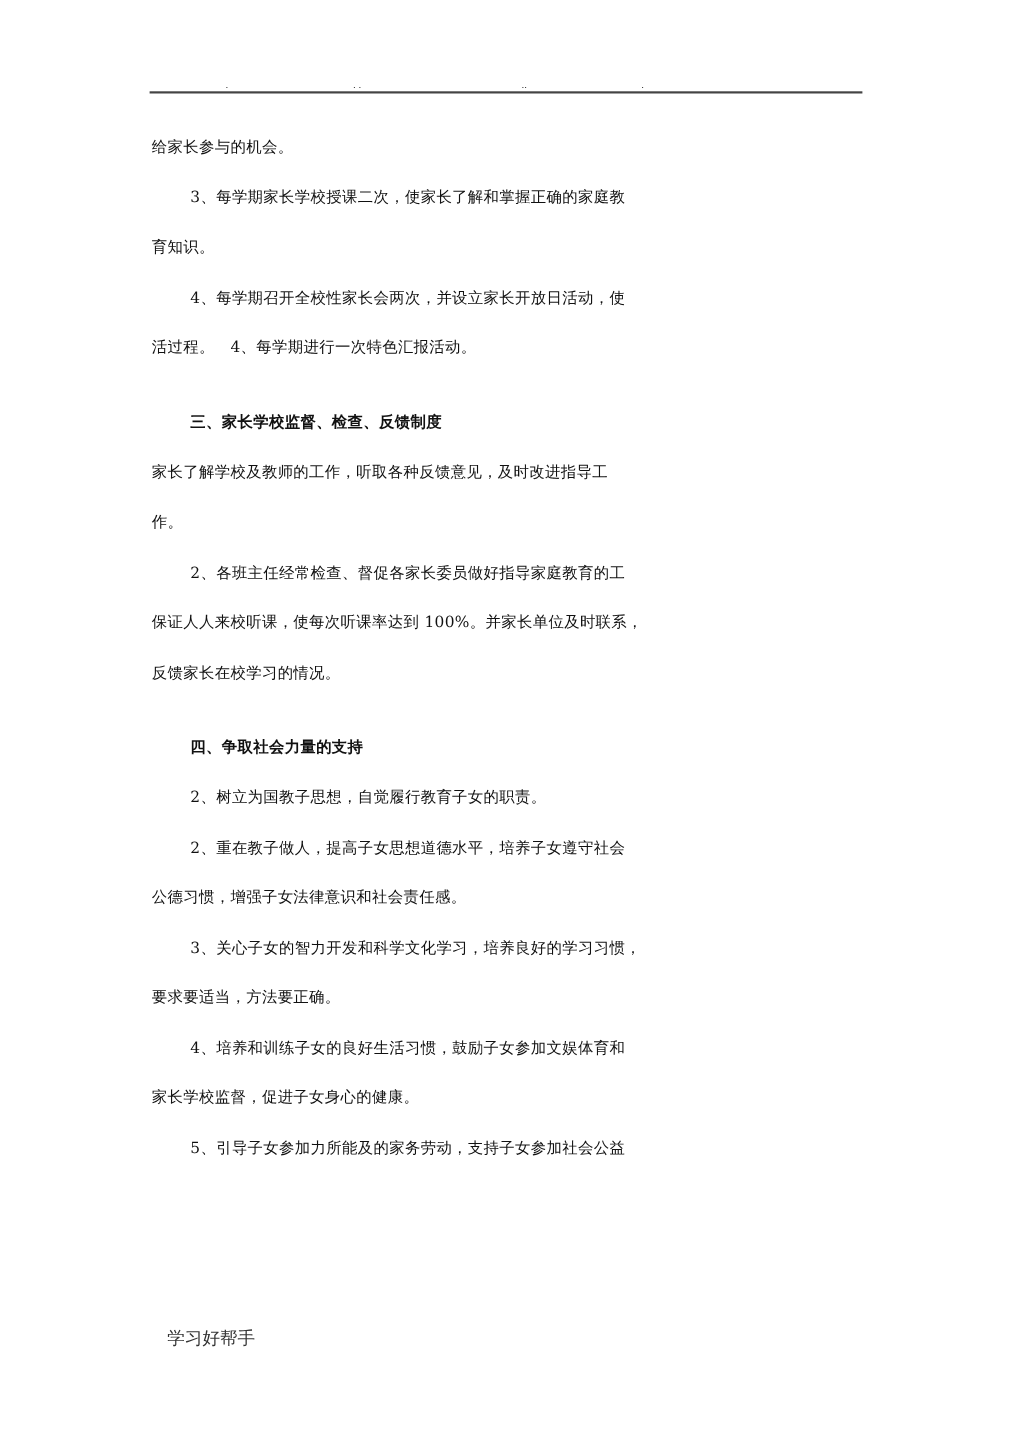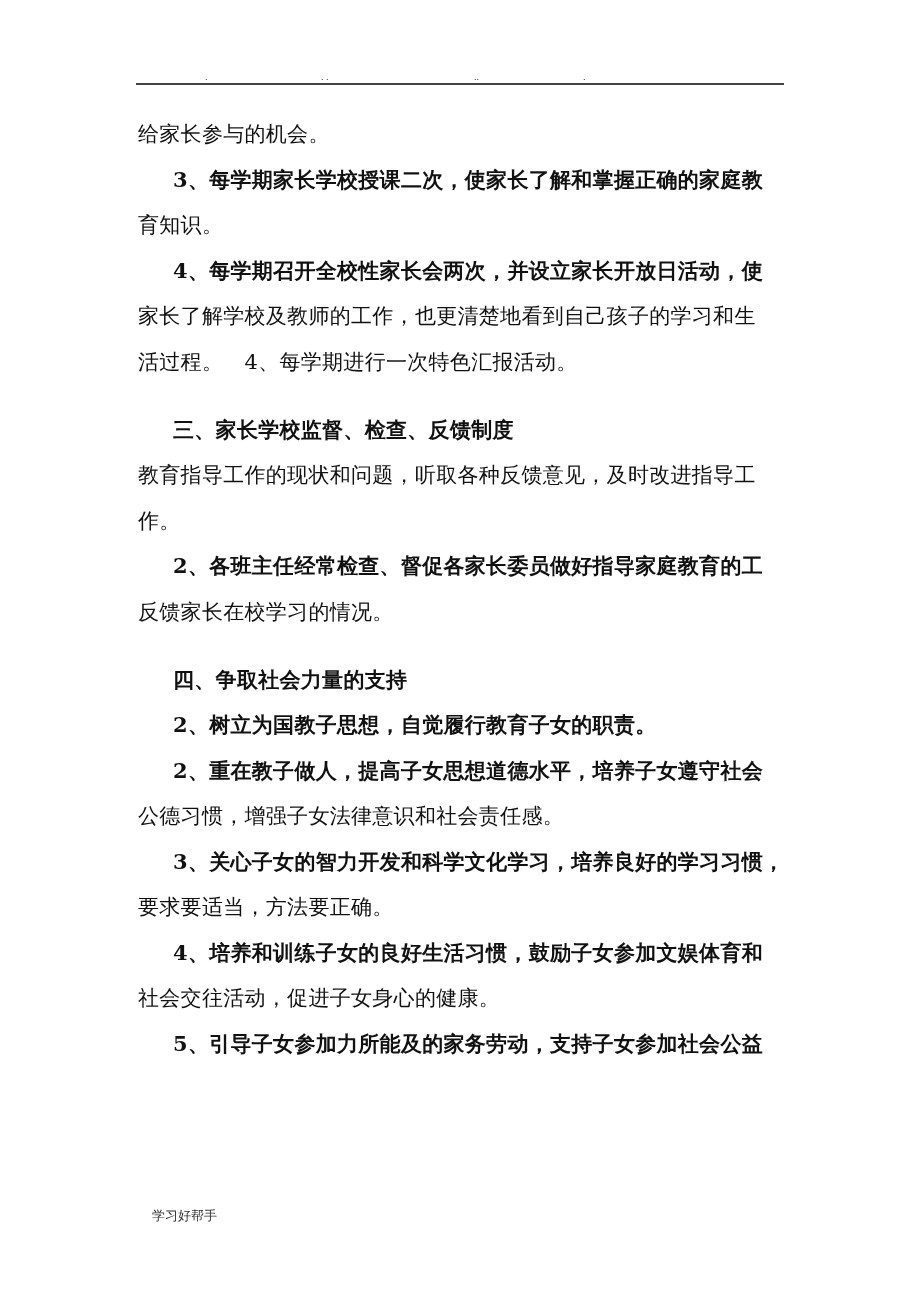--- a/index.html
+++ b/index.html
@@ -2,53 +2,53 @@
 <html><head>
 <meta charset="utf-8">
 <style>
   html, body { margin: 0; padding: 0; background: #ffffff; }
   body { width: 920px; height: 1302px; position: relative; overflow: hidden;
          font-family: "DejaVu Serif", "Liberation Serif", serif; color: #111; }
   .header-rule { position: absolute; left: 136px; top: 83px; width: 648px; height: 2px; background: #444; }
   .header-dot { position: absolute; top: 72px; font-size: 9px; color: #222; line-height: 10px;
                 font-family: "Liberation Sans", sans-serif; }
   .content { position: absolute; left: 138px; top: 122px; width: 650px; }
-  .line { font-size: 21px; line-height: 24px; height: 24px; margin-bottom: 21.5px; white-space: nowrap; letter-spacing: 0.3px; }
-  .indent { padding-left: 35px; font-weight: bold; }
+  .line { font-size: 14px; line-height: 24px; height: 24px; margin-bottom: 21.5px; white-space: nowrap; letter-spacing: 0.3px; }
+  .indent { padding-left: 35px; }
   .heading { font-weight: bold; font-family: "DejaVu Sans", "Liberation Sans", sans-serif; margin-top: 44px; }
-  .footer { position: absolute; left: 152px; top: 1207px; font-size: 13px; color: #333;
+  .footer { position: absolute; left: 152px; top: 1207px; font-size: 16px; color: #333;
             font-family: Liberation Sans, sans-serif; }
 </style>
 </head>
 <body>
 
 <div>
   <span class="header-dot" style="left:205px">.</span>
   <span class="header-dot" style="left:321px">. .</span>
   <span class="header-dot" style="left:474px">..</span>
   <span class="header-dot" style="left:583px">.</span>
   <div class="header-rule"></div>
 </div>
 
 <div class="content" id="content">
     <div class="line">给家长参与的机会。</div>
     <div class="line indent">3、每学期家长学校授课二次，使家长了解和掌握正确的家庭教</div>
     <div class="line">育知识。</div>
     <div class="line indent">4、每学期召开全校性家长会两次，并设立家长开放日活动，使</div>
-    <div class="line">家长了解学校及教师的工作，也更清楚地看到自己孩子的学习和生</div>
     <div class="line">活过程。　4、每学期进行一次特色汇报活动。</div>
     <div class="line indent heading">三、家长学校监督、检查、反馈制度</div>
-    <div class="line">教育指导工作的现状和问题，听取各种反馈意见，及时改进指导工</div>
+    <div class="line">家长了解学校及教师的工作，听取各种反馈意见，及时改进指导工</div>
     <div class="line">作。</div>
     <div class="line indent">2、各班主任经常检查、督促各家长委员做好指导家庭教育的工</div>
+    <div class="line">保证人人来校听课，使每次听课率达到 100%。并家长单位及时联系，</div>
     <div class="line">反馈家长在校学习的情况。</div>
     <div class="line indent heading">四、争取社会力量的支持</div>
     <div class="line indent">2、树立为国教子思想，自觉履行教育子女的职责。</div>
     <div class="line indent">2、重在教子做人，提高子女思想道德水平，培养子女遵守社会</div>
     <div class="line">公德习惯，增强子女法律意识和社会责任感。</div>
     <div class="line indent">3、关心子女的智力开发和科学文化学习，培养良好的学习习惯，</div>
     <div class="line">要求要适当，方法要正确。</div>
     <div class="line indent">4、培养和训练子女的良好生活习惯，鼓励子女参加文娱体育和</div>
-    <div class="line">社会交往活动，促进子女身心的健康。</div>
+    <div class="line">家长学校监督，促进子女身心的健康。</div>
     <div class="line indent">5、引导子女参加力所能及的家务劳动，支持子女参加社会公益</div>
   </div>
 
 <div class="footer">学习好帮手</div>
 
 </body></html>

